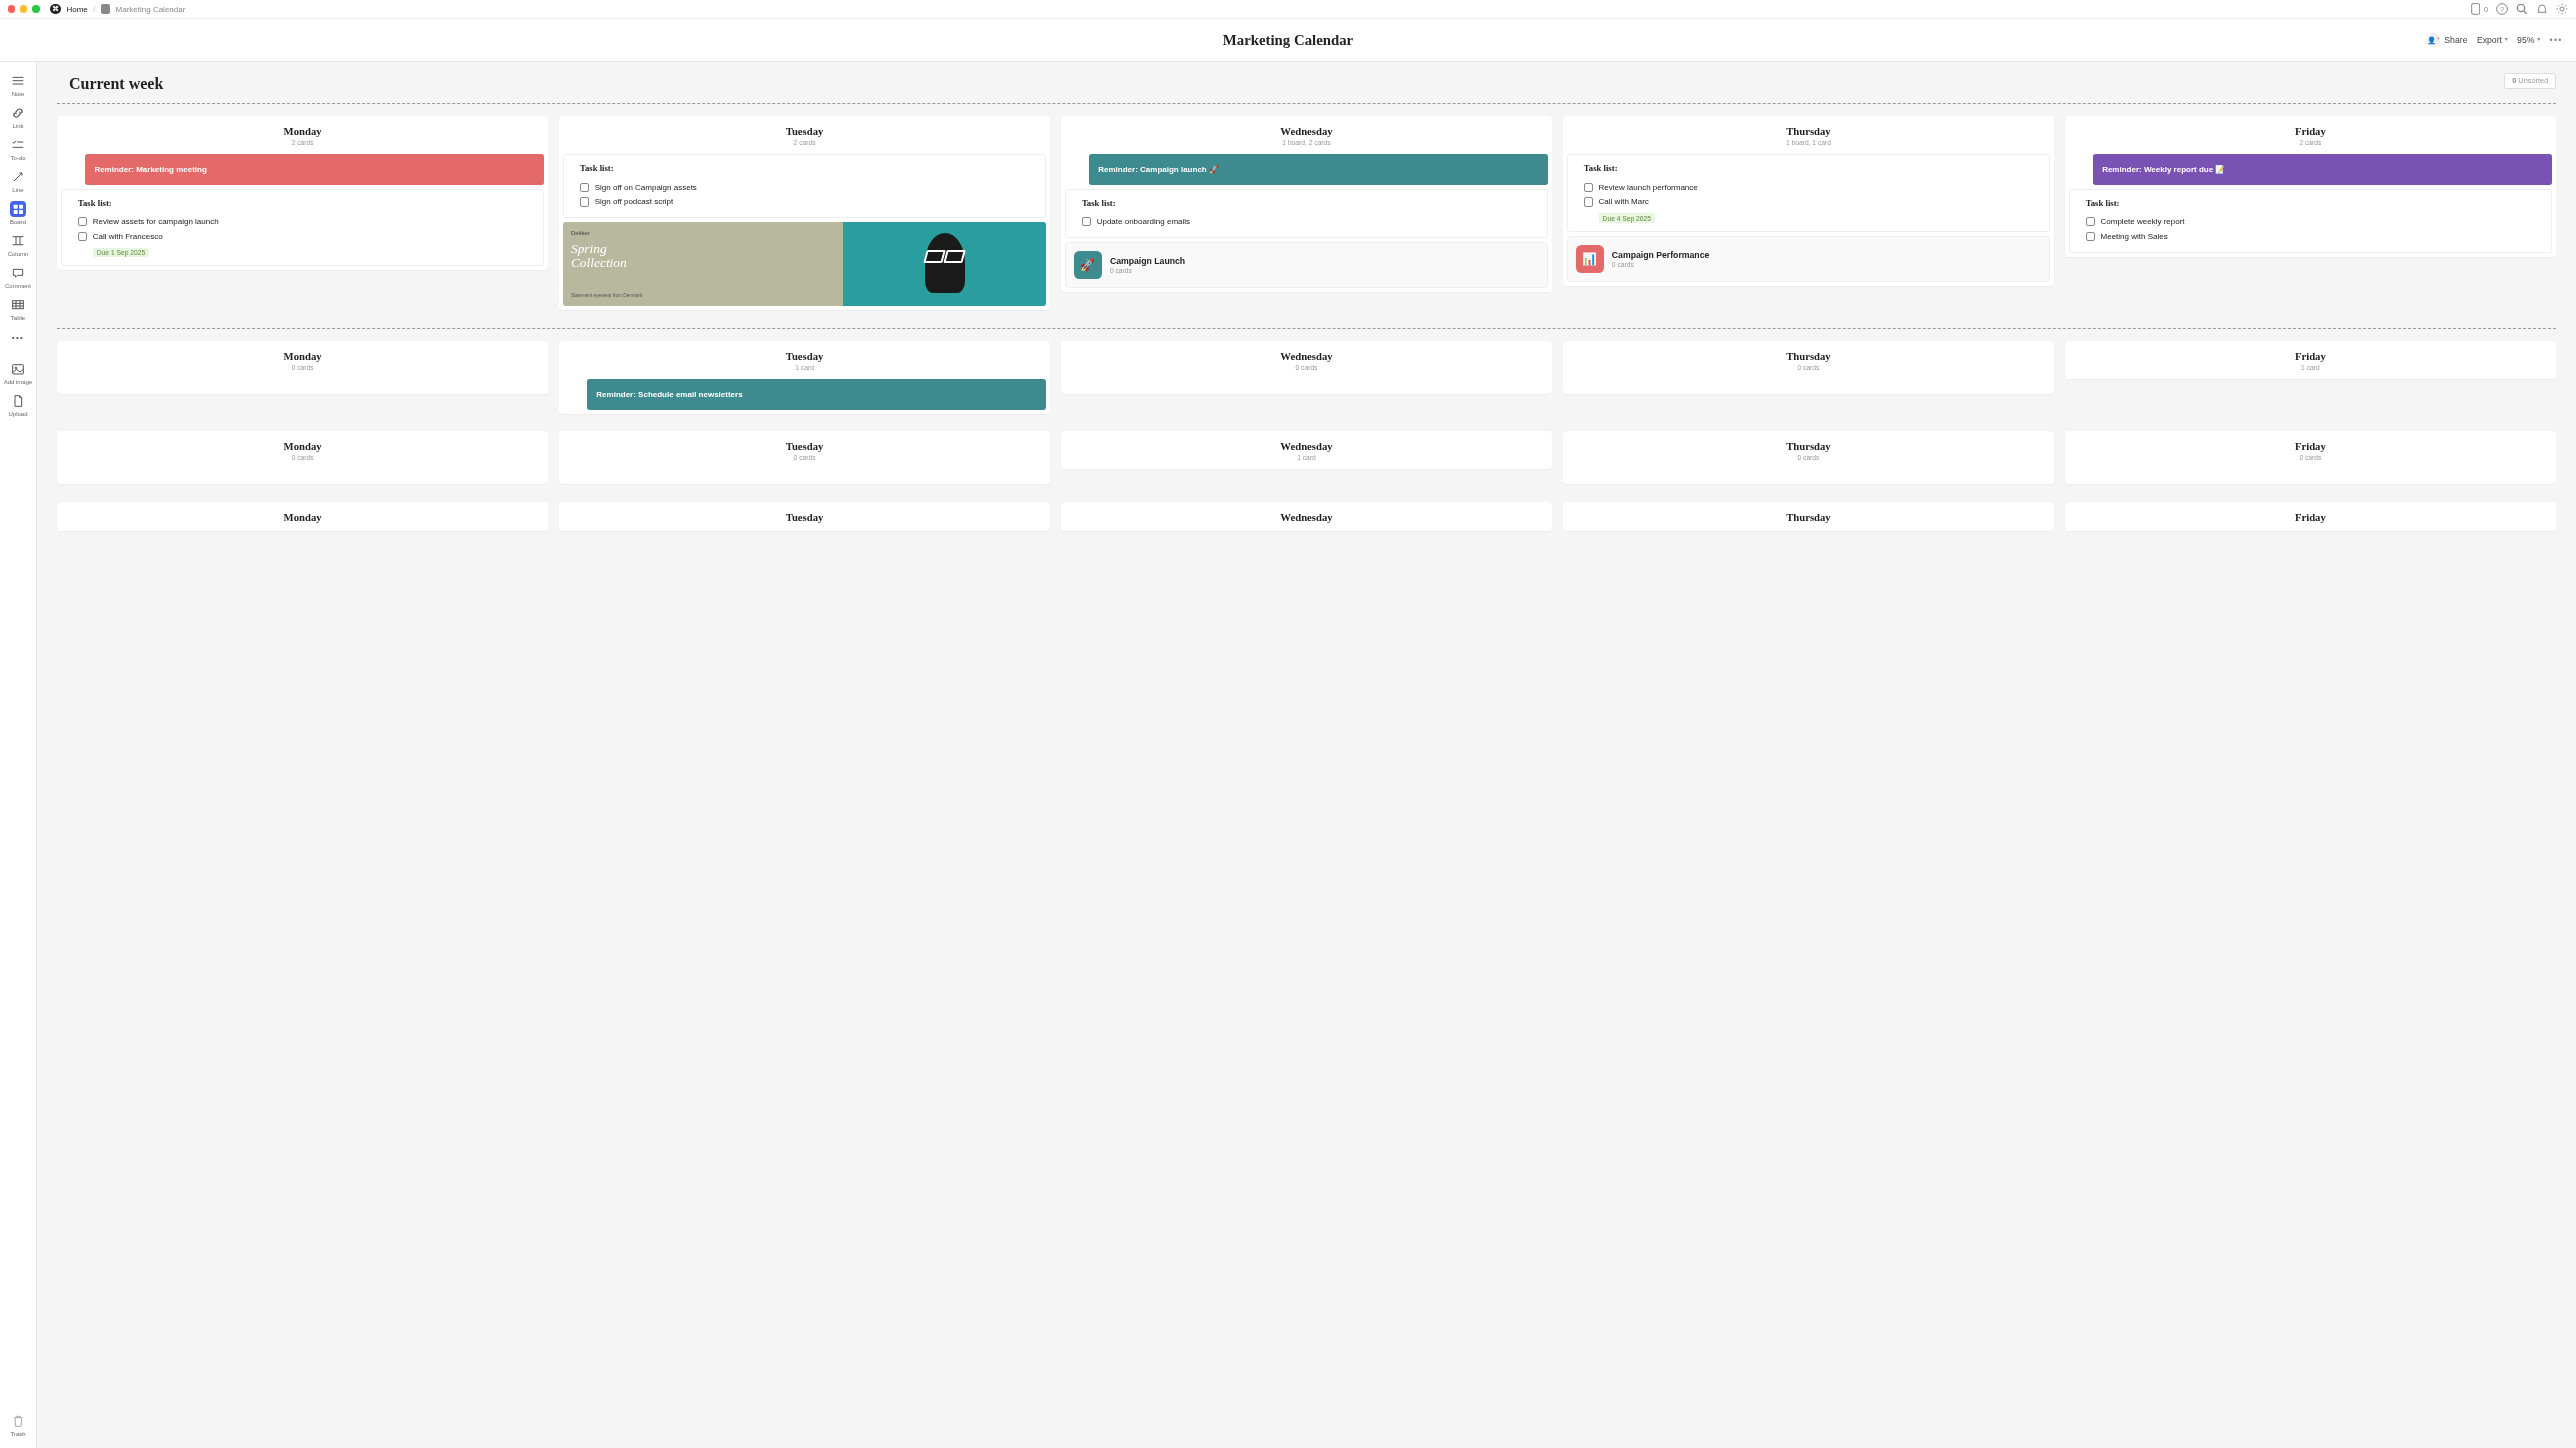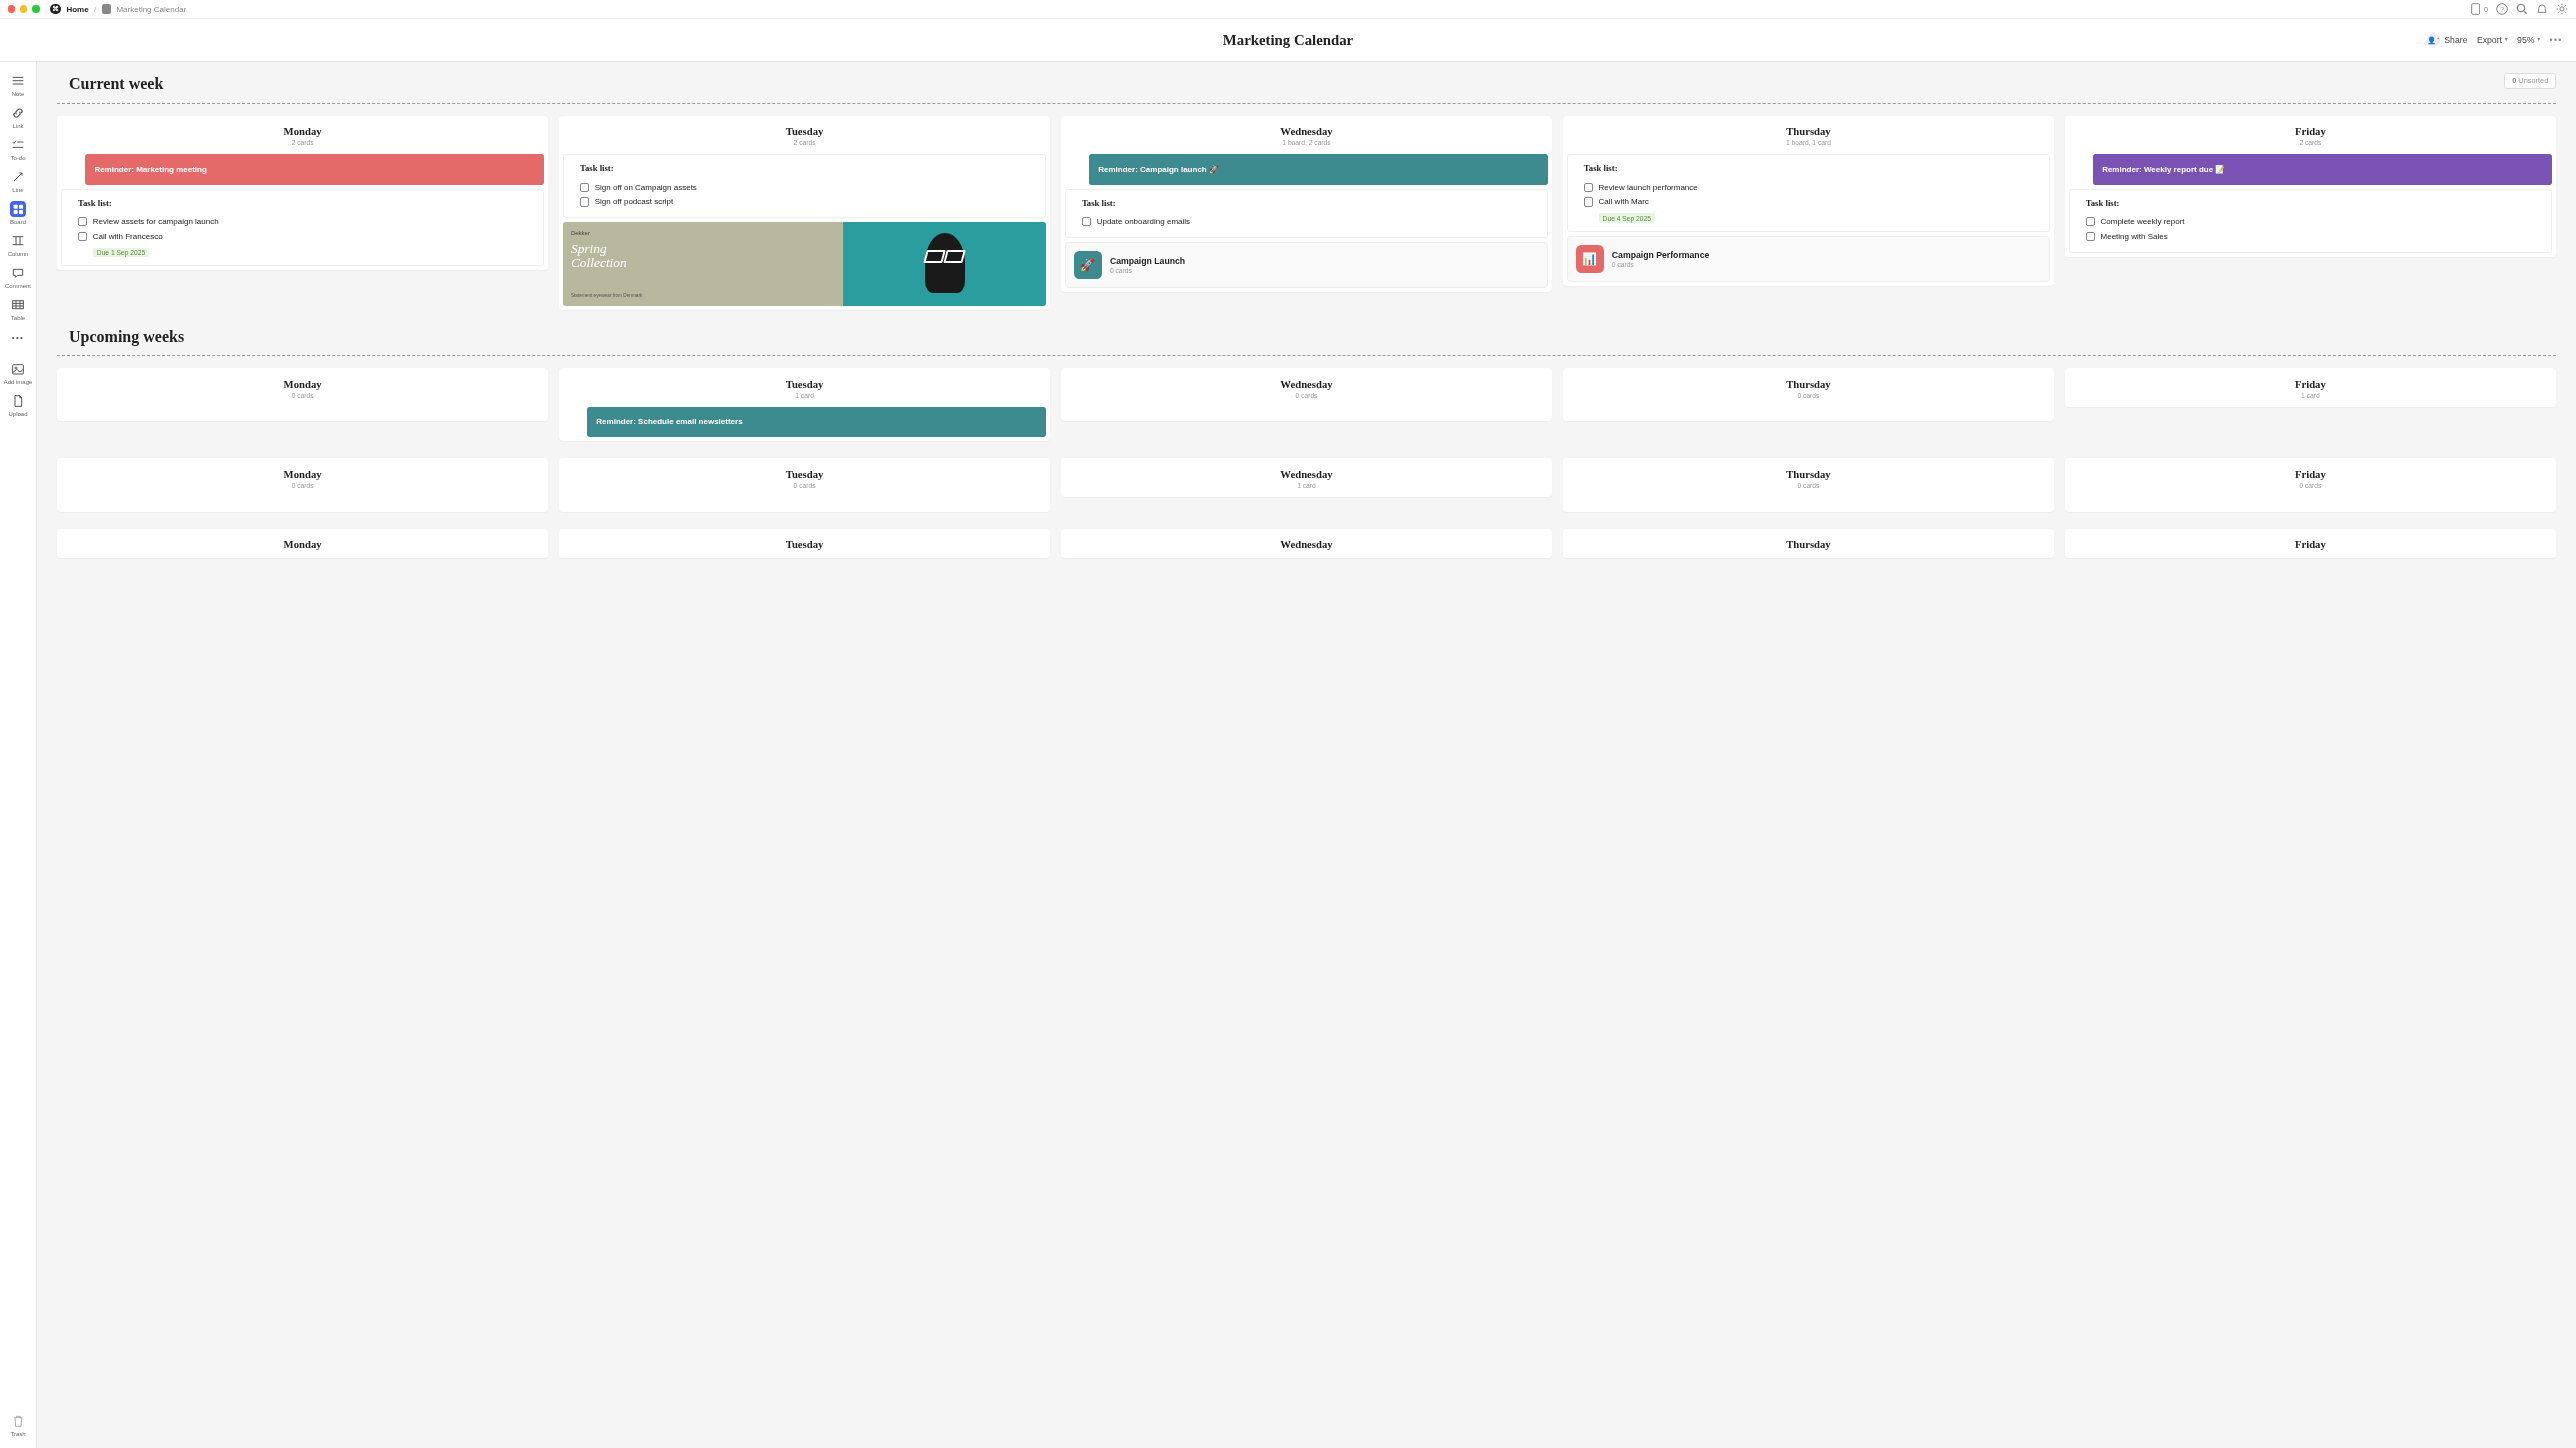--- a/index.html
+++ b/index.html
@@ -5,21 +5,21 @@
 * { margin: 0; padding: 0; box-sizing: border-box; }
 body { font-family: -apple-system, BlinkMacSystemFont, "Segoe UI", Helvetica, Arial, sans-serif; background: #f5f5f5; color: #222; overflow: hidden; height: 100vh; }
 .app { display: flex; flex-direction: column; height: 100%; }
 
 
 .topbar { height: 19px; background: #fff; display: flex; align-items: center; padding: 0 8px; border-bottom: 0.7px solid #eee; font-size: 8px; gap: 5.4px; flex-shrink: 0; }
 .traffic { display: flex; gap: 4.7px; margin-right: 5.4px; }
 .traffic span { width: 7.4px; height: 7.4px; border-radius: 50%; }
 .tclose { background: #ff5f57; } .tmin { background: #febc2e; } .tmax { background: #28c840; }
 .home-icon { width: 10.7px; height: 10.7px; background: #222; border-radius: 50%; display: inline-flex; align-items: center; justify-content: center; color: #fff; font-size: 6.7px; font-weight: bold; }
-.bc-home { font-weight: 700; color: #222; }
+.bc-home { font-weight: 400; color: #222; }
 .bc-sep { color: #bbb; }
 .bc-icon { width: 9.4px; height: 9.4px; background: #888; border-radius: 2px; }
 .bc-current { color: #888; }
 .topbar-right { margin-left: auto; display: flex; align-items: center; gap: 8px; color: #888; }
 .tb-icon { width: 12px; height: 12px; display: inline-flex; align-items: center; justify-content: center; cursor: pointer; }
 .tb-count { font-size: 7.4px; margin-left: -5.4px; }
 
 
 .headerbar { height: 43px; background: #fff; border-bottom: 0.7px solid #e5e5e5; display: flex; align-items: center; padding: 0 13.4px; flex-shrink: 0; position: relative; }
 .page-title { font-family: Georgia, serif; font-size: 14.8px; font-weight: 700; position: absolute; left: 50%; transform: translateX(-50%); }
@@ -412,21 +412,20 @@
               <div class="task-row">
                     <span class="task-check"></span>
                     <span>Meeting with Sales</span>
                   </div>
             </div>
           </div>
         </div>
           </div>
       </div>
 
-      <div class="section-title">Upcoming weeks</div>
       <hr class="divider">
 
       <div class="week">
         <div class="daycol">
             <div class="day-card">
               <div class="day-head">
                 <div class="day-name">Monday</div>
                 <div class="day-sub">0 cards</div>
               </div>
               <div class="day-body"></div>

